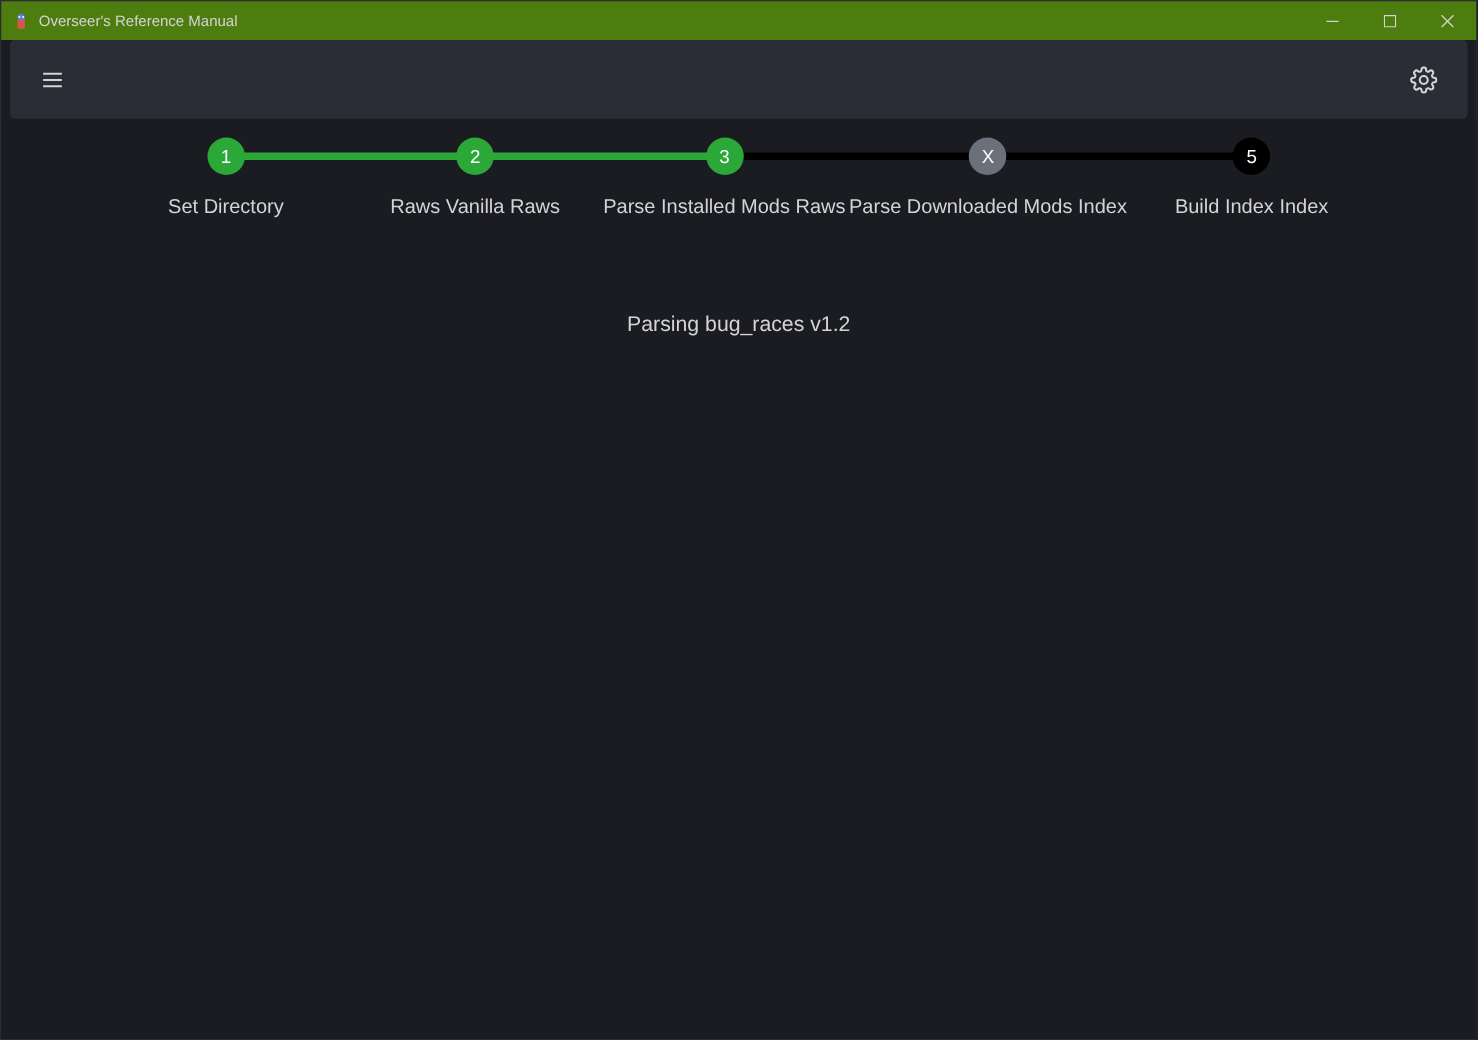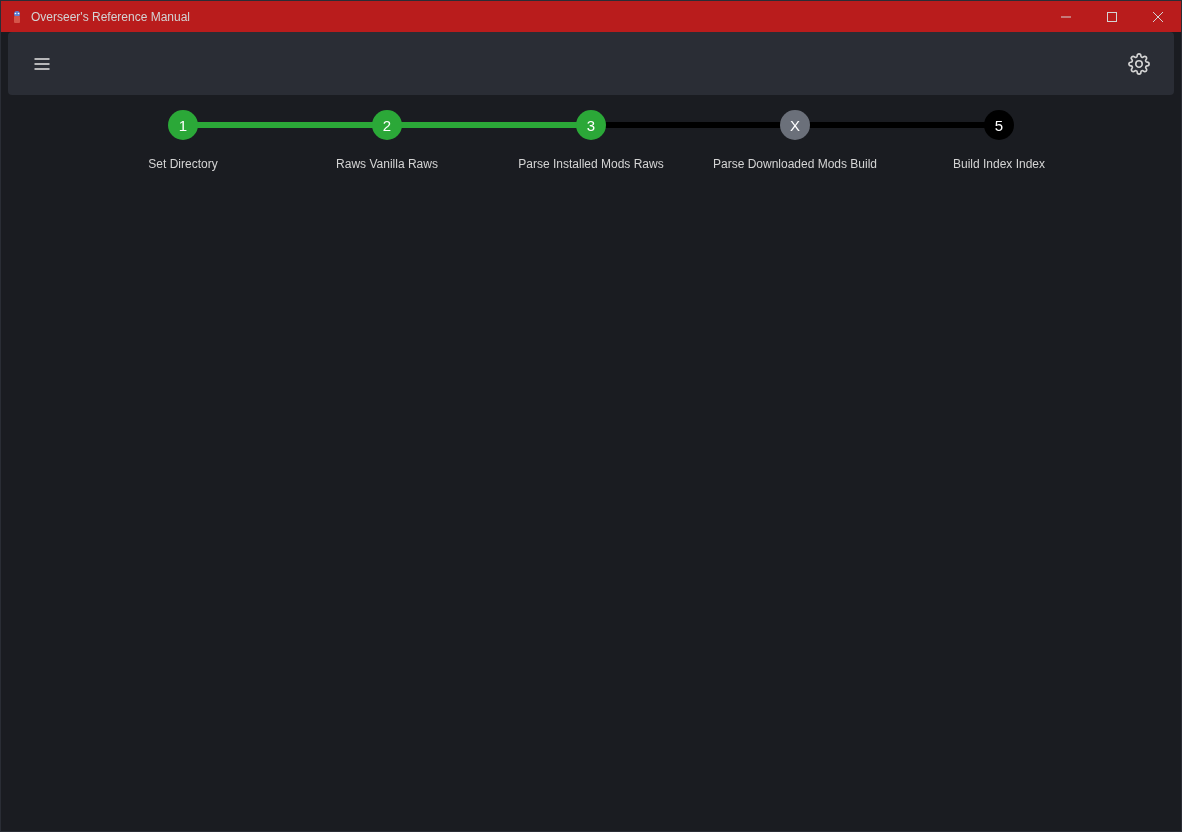--- a/index.html
+++ b/index.html
@@ -20,21 +20,21 @@
     .window {
       width: 100%;
       height: 100%;
       display: flex;
       flex-direction: column;
       border: 1px solid #2a2d35;
     }
     
     .titlebar {
       height: 31px;
-      background: #b91c1c;
+      background: #4d7c0f;
       display: flex;
       align-items: center;
       justify-content: space-between;
       padding-left: 8px;
     }
     
     .titlebar-left {
       display: flex;
       align-items: center;
       gap: 6px;
@@ -149,21 +149,21 @@
     .step-circle.skipped {
       background: #6b707a;
     }
     
     .step-circle.pending {
       background: #000;
     }
     
     .step-label {
       margin-top: 17px;
-      font-size: 12px;
+      font-size: 16px;
       color: #d4d4d4;
       white-space: nowrap;
       text-align: center;
     }
     
     .step-connector {
       position: absolute;
       top: 12px;
       left: 50%;
       height: 6px;
@@ -264,27 +264,28 @@
           <span>3</span>
         </div>
         <div class="step-label">Parse Installed Mods Raws</div>
       </div>
 
       <div class="step">
         <div class="step-connector pending"></div>
         <div class="step-circle skipped">
           <span>X</span>
         </div>
-        <div class="step-label">Parse Downloaded Mods Build</div>
+        <div class="step-label">Parse Downloaded Mods Index</div>
       </div>
 
       <div class="step">
         <div class="step-circle pending">
           <span>5</span>
         </div>
         <div class="step-label">Build Index Index</div>
       </div>
 
     </div>
 
+    <div class="status-message">Parsing bug_races v1.2</div>
   </div>
 
 </div>
 
 </body></html>

